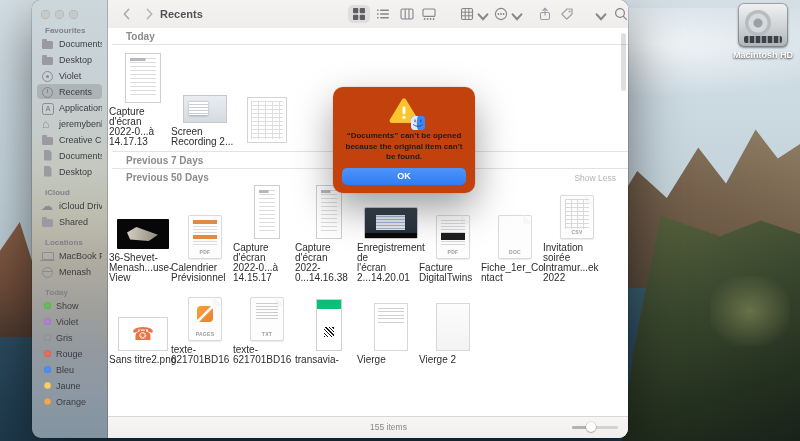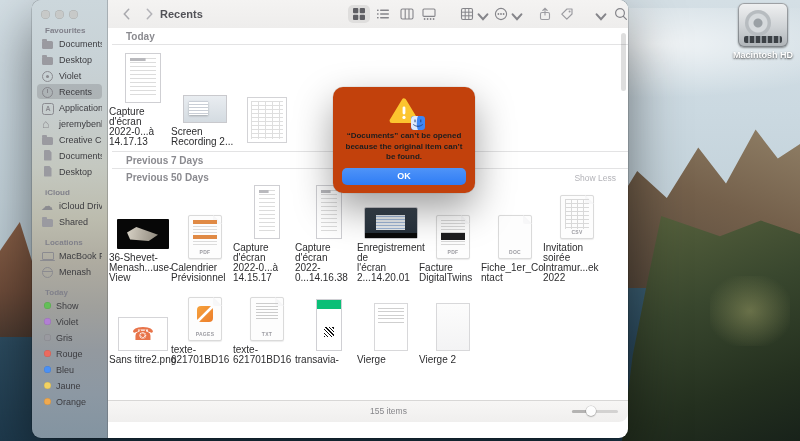--- a/index.html
+++ b/index.html
@@ -140,21 +140,21 @@
     font-family:"DejaVu Sans",sans-serif;}
   .thumb[data-kind="boardingpass"]{width:26px;height:52px;background:#fff;border:1px solid #d0d0d4;}
   .thumb[data-kind="boardingpass"]:before{content:"";position:absolute;left:0;right:0;top:0;height:9px;background:#0abf77;}
   .thumb[data-kind="boardingpass"]:after{content:"";position:absolute;left:7px;top:27px;width:10px;height:10px;
     background:repeating-linear-gradient(45deg,#111 0 1px,#fff 1px 2.5px);}
   .thumb[data-kind="vierge"]{width:34px;height:48px;background:#fff;border:1px solid #d8d8da;}
   .thumb[data-kind="vierge"]:after{content:"";position:absolute;left:3px;right:3px;top:4px;height:16px;
     background:repeating-linear-gradient(#cfcfcf 0 1px,transparent 1px 3.5px);}
   .thumb[data-kind="blank"]{width:34px;height:48px;background:linear-gradient(#fcfcfc,#f3f3f4);border:1px solid #d8d8da;}
   
-  .statusbar{position:absolute;left:0;right:0;bottom:16px;height:21px;background:linear-gradient(#f7f6f5,#f0efee);
+  .statusbar{position:absolute;left:0;right:0;bottom:0;height:21px;background:linear-gradient(#f7f6f5,#f0efee);
     border-top:1px solid #d8d7d6;border-radius:0 0 9px 0;padding-left:41px;}
   .status-text{text-align:center;line-height:20px;font-size:8.5px;color:#86868a;}
   .size-slider{position:absolute;right:10px;top:9px;width:46px;height:3px;background:#d3d2d1;border-radius:2px;}
   .size-slider:before{content:"";position:absolute;left:0;top:0;width:18px;height:3px;background:#b4b3b2;border-radius:2px;}
   .size-slider:after{content:"";position:absolute;left:14px;top:-4px;width:10px;height:10px;background:#fdfdfd;border-radius:50%;
     box-shadow:0 0 0 .5px rgba(0,0,0,.18),0 1px 1.5px rgba(0,0,0,.2);}
   .scroll-thumb{position:absolute;right:2px;top:33px;width:5px;height:58px;background:rgba(0,0,0,.13);border-radius:3px;}
   
   .dialog{position:absolute;left:301px;top:87px;width:142px;height:106px;background:#c2410c;border-radius:10px;z-index:60;
     box-shadow:0 16px 38px rgba(0,0,0,.38),0 0 0 .5px rgba(0,0,0,.1);text-align:center;}

